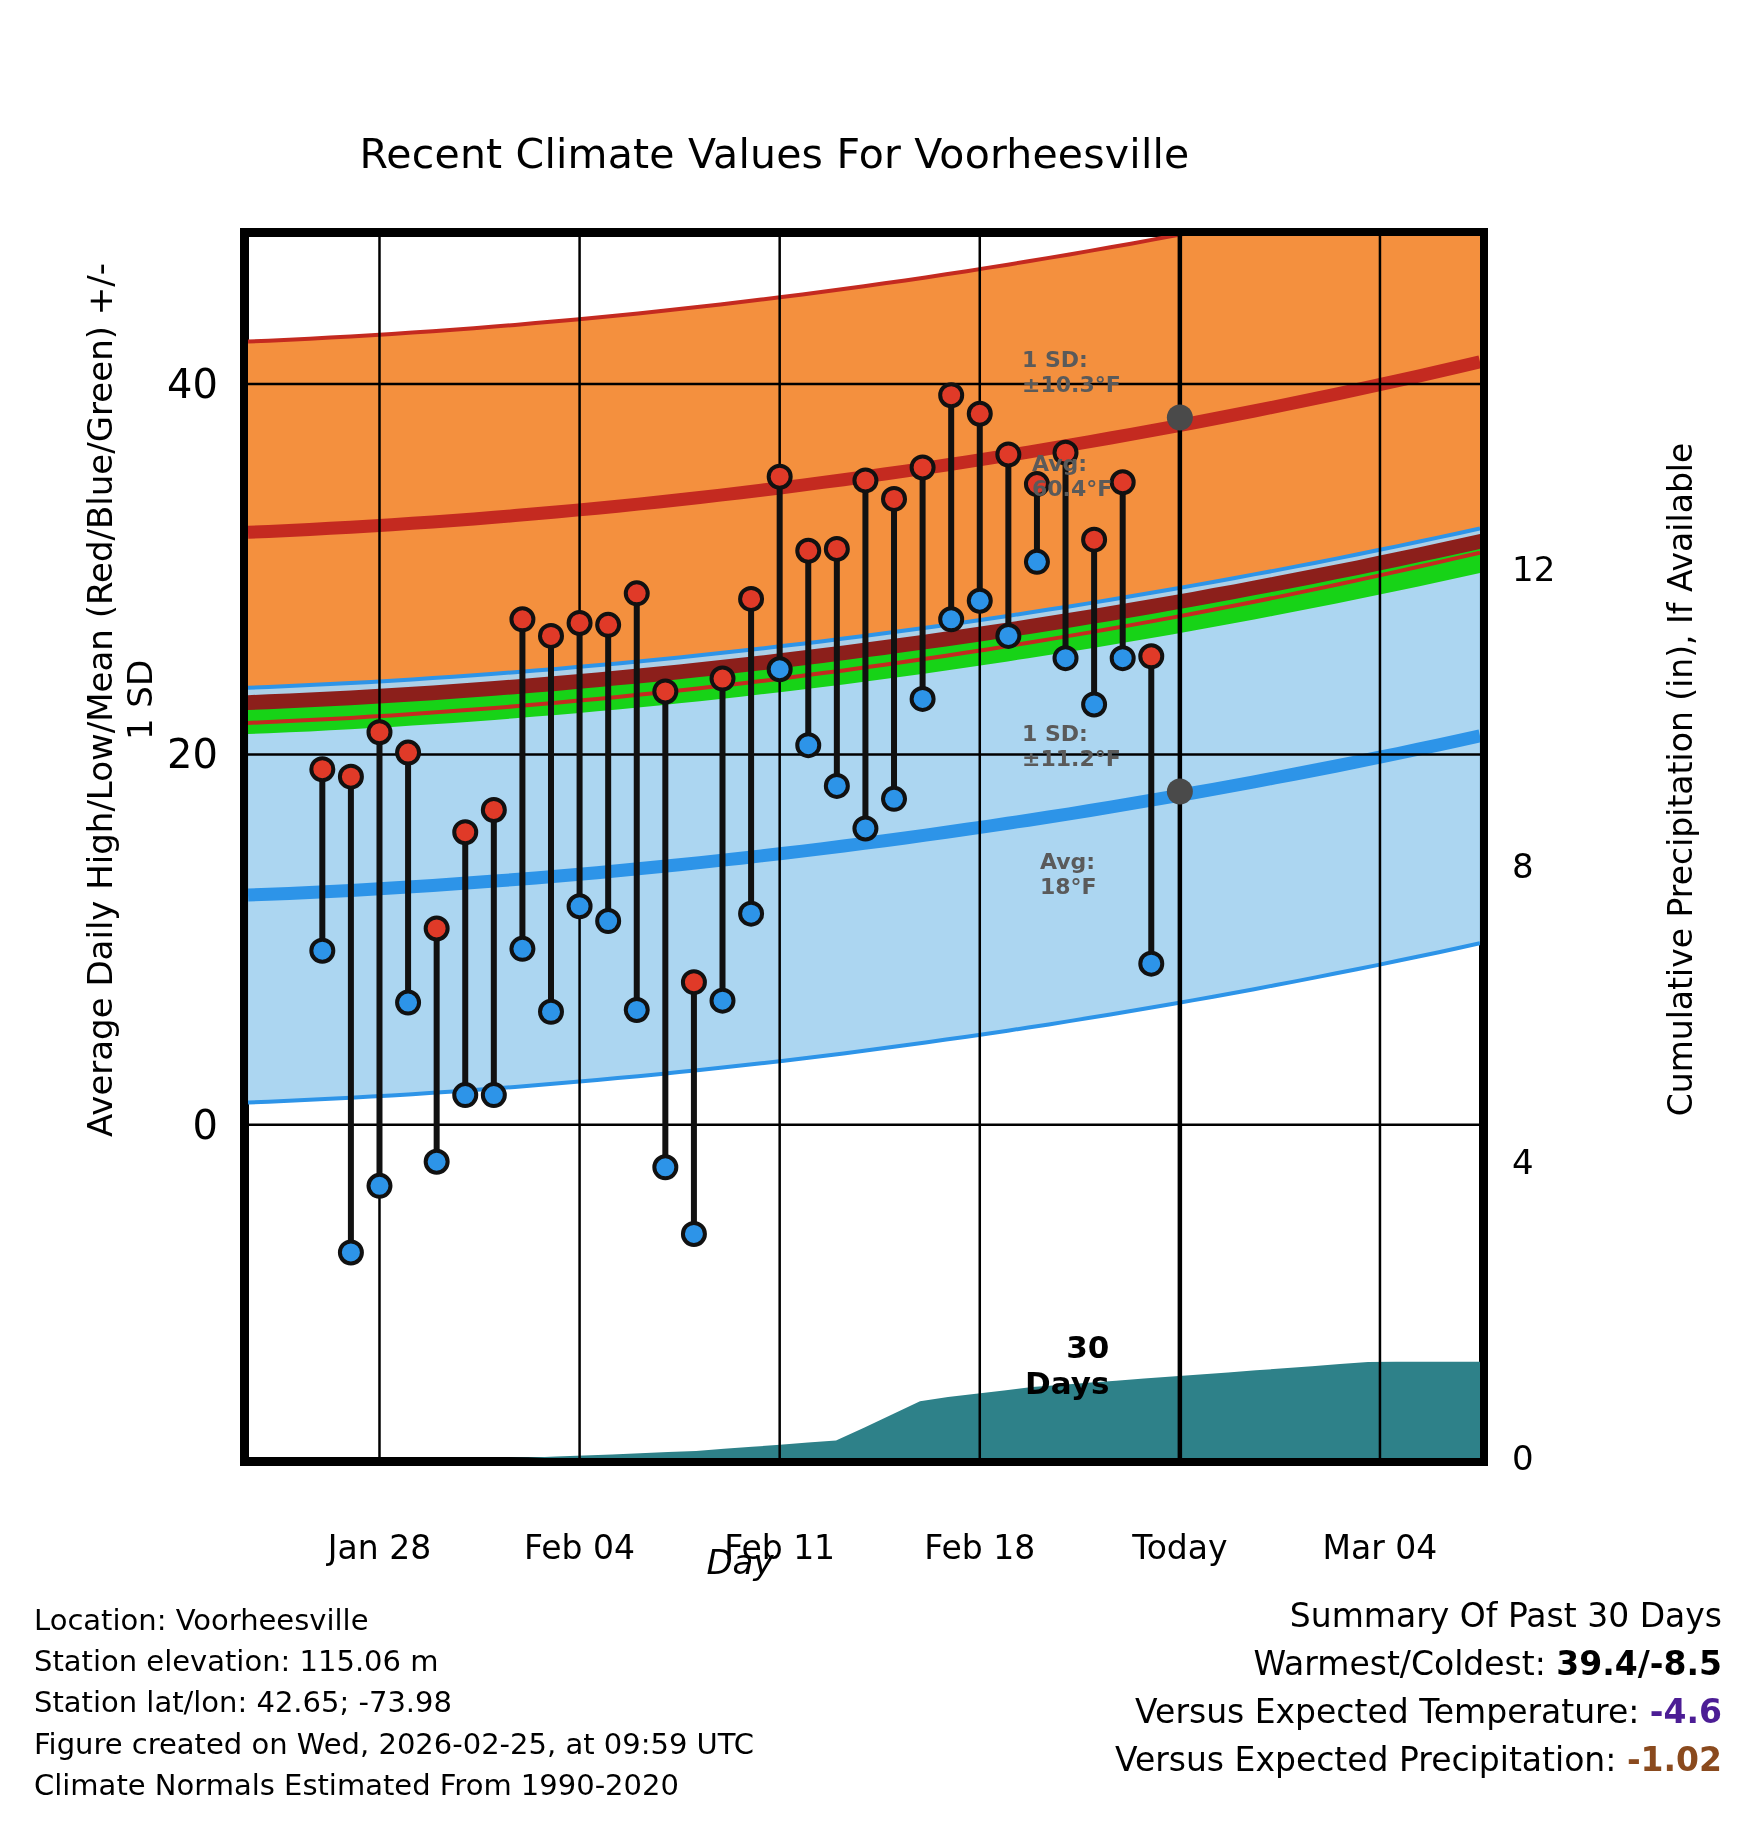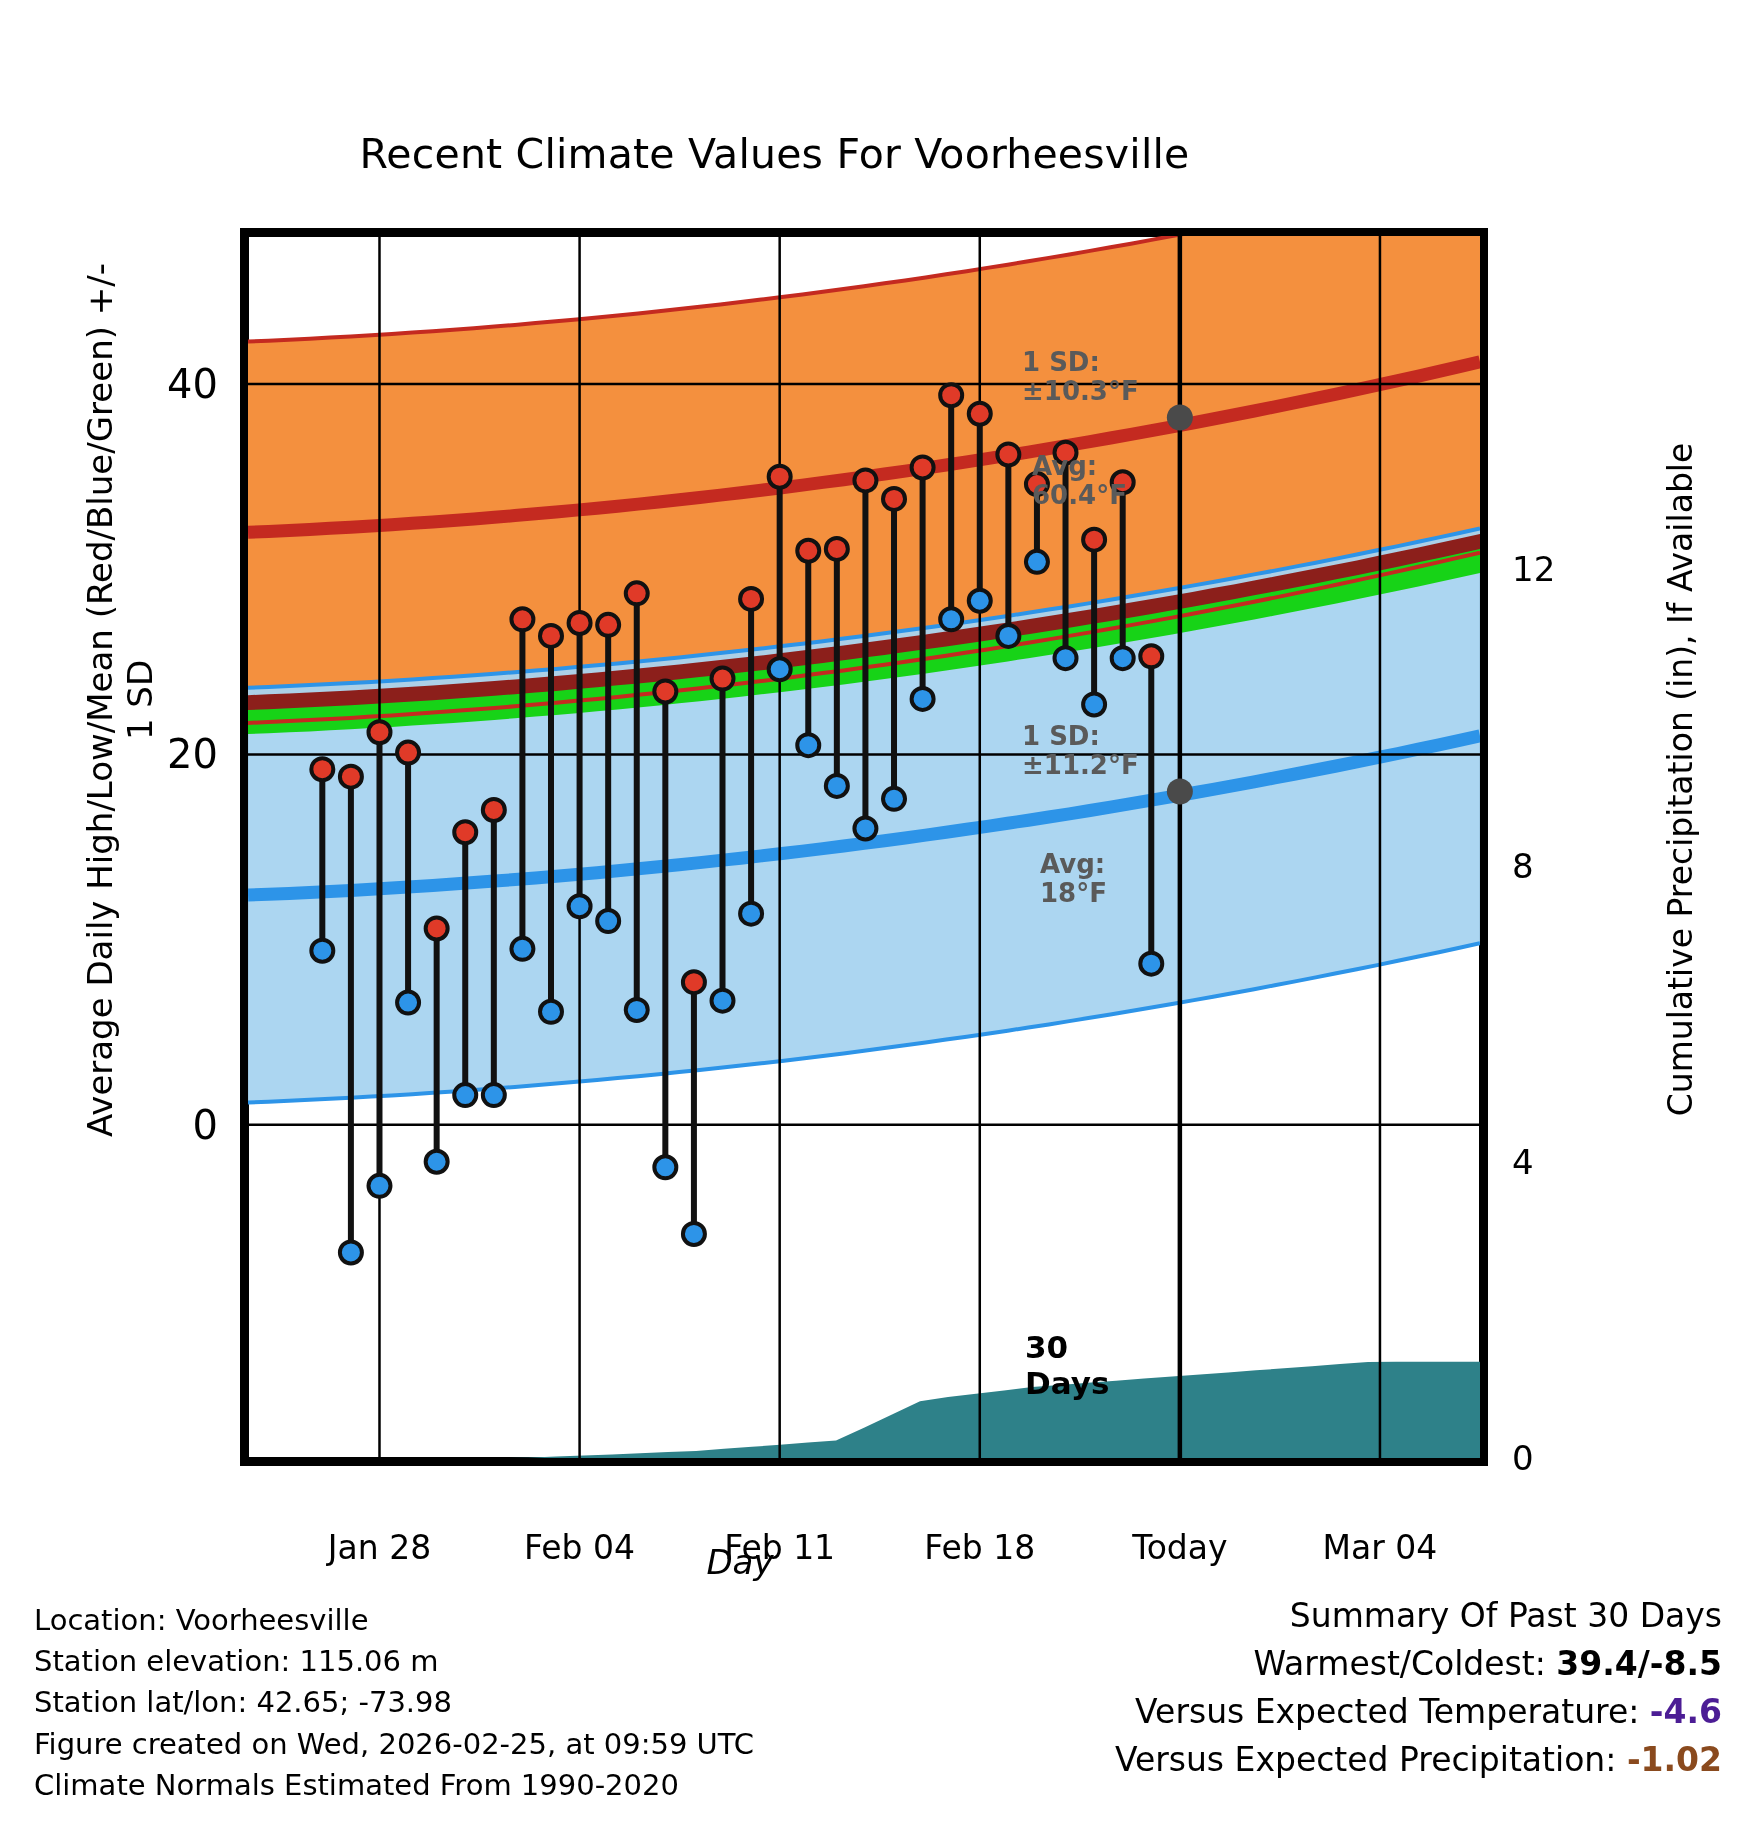--- a/index.html
+++ b/index.html
@@ -6,21 +6,21 @@
   body{width:1748px;height:1828px;position:relative;font-family:"DejaVu Sans",sans-serif;color:#000;}
   .title{position:absolute;left:0;top:130px;width:1549px;text-align:center;font-size:41px;letter-spacing:.2px;}
   .ylabel-left{position:absolute;left:-330px;top:660px;width:900px;text-align:center;transform:rotate(-90deg);font-size:34px;}
   .ylabel-right{position:absolute;left:1230px;top:760px;width:900px;text-align:center;transform:rotate(-90deg);font-size:33px;}
   .xlabel{position:absolute;left:0;top:1542px;width:1480px;text-align:center;font-size:34px;font-style:italic;}
   #plot{position:absolute;left:248px;top:236px;width:1232px;height:1222px;}
   #plotframe{position:absolute;left:240px;top:228px;width:1248px;height:1238px;border:9px solid #000;box-sizing:border-box;}
   .tickx{position:absolute;top:1480px;font-size:33px;text-align:center;transform:translateX(-50%);margin-top:48px;}
   .ticky{position:absolute;font-size:40px;text-align:right;transform:translateY(-50%);}
   .tickyr{position:absolute;font-size:34px;text-align:center;transform:translateY(-50%);}
-  .annot{position:absolute;font-size:26px;font-weight:bold;color:#5a5a5a;line-height:1.12;}
+  .annot{position:absolute;font-size:22px;font-weight:bold;color:#5a5a5a;line-height:1.12;}
   .daysnote{position:absolute;font-size:31px;font-weight:bold;color:#000;line-height:1.15;}
   .footleft{position:absolute;left:34px;top:1600px;font-size:29px;line-height:1.42;}
   .footright{position:absolute;right:26px;top:1592px;font-size:33px;line-height:1.45;text-align:right;}
   .footright .row{white-space:nowrap;}
   .v-blue{color:#4c1d95;font-weight:bold;}
   .v-brown{color:#8a4a1e;font-weight:bold;}
   .v-black{font-weight:bold;}
 </style>
 </head>
 <body>
@@ -179,21 +179,21 @@
   <div>60.4°F</div>
 </div>
 <div class="annot" style="left:1022px;top:722px;">
   <div>1 SD:</div>
   <div>±11.2°F</div>
 </div>
 <div class="annot" style="left:1040px;top:850px;">
   <div>Avg:</div>
   <div>18°F</div>
 </div>
-<div class="daysnote" style="left:1025px;top:1330px;">
+<div class="daysnote" style="left:1025px;top:1330px;text-align:right;">
   <div>30</div>
   <div>Days</div>
 </div>
 
 <div class="footleft" id="footleft">
     <div>Location: Voorheesville</div>
     <div>Station elevation: 115.06 m</div>
     <div>Station lat/lon: 42.65; -73.98</div>
     <div>Figure created on Wed, 2026-02-25, at 09:59 UTC</div>
     <div>Climate Normals Estimated From 1990-2020</div>

